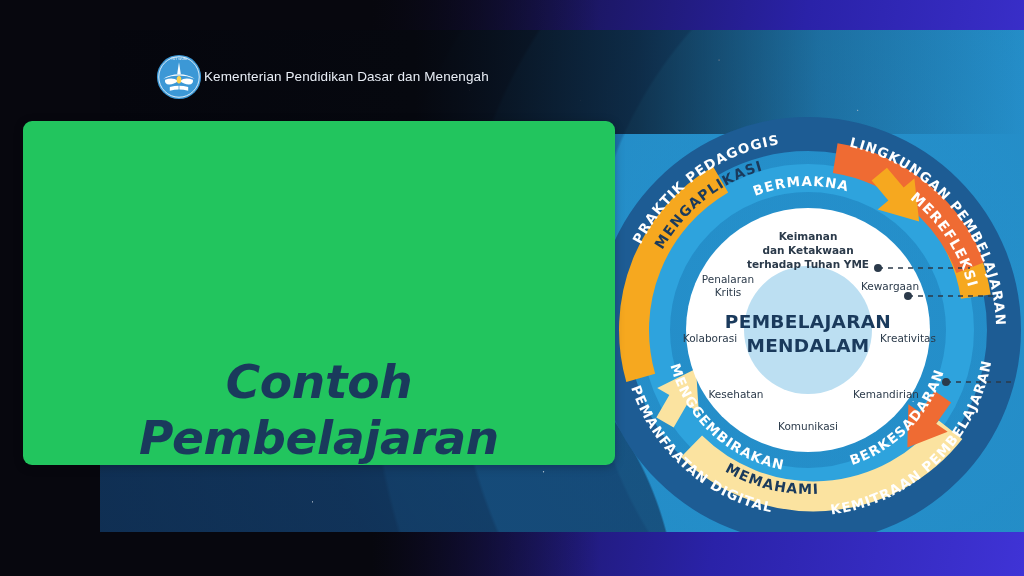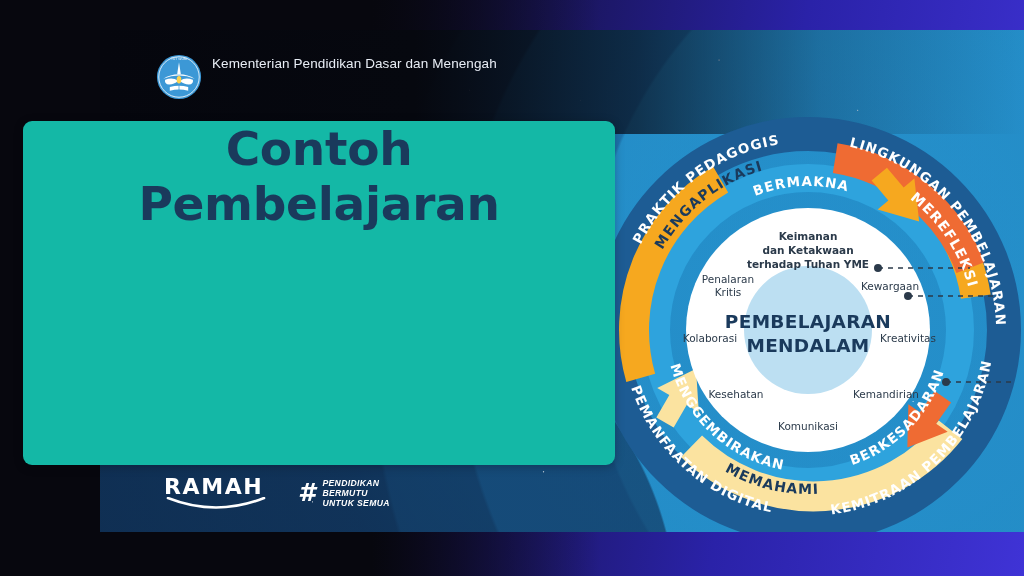--- a/index.html
+++ b/index.html
@@ -81,44 +81,45 @@
   .arc-c{width:1320px;height:1320px;left:230px;top:-340px;
     background:radial-gradient(circle,#1a5e91 0 66%, transparent 66.4%);opacity:.5;}
   .arc-d{width:700px;height:700px;left:-120px;top:240px;
     background:radial-gradient(circle,#123a63 0 70%, transparent 70.4%);opacity:.7;}
 
   
   .header-band{
     position:absolute;left:0;top:0;width:924px;height:104px;
     background:linear-gradient(90deg,#05060d 0%,#06080f 34%,rgba(8,16,32,.72) 58%,rgba(10,30,56,.28) 78%,rgba(10,30,56,0) 100%);
   }
-  .header-inner{position:absolute;left:56px;top:24px;display:flex;align-items:flex-start;gap:10px;}
+  .header-inner{position:absolute;left:56px;top:24px;display:flex;align-items:center;gap:2px;}
   .min-logo{width:46px;height:46px;flex:0 0 46px;}
   .min-text{color:#e9eef6;font-size:13.5px;line-height:1.45;letter-spacing:.1px;white-space:nowrap;}
 
   
   .footer{position:absolute;left:64px;bottom:22px;display:flex;align-items:center;gap:30px;}
   .ramah{position:relative;width:104px;height:34px;}
   .ramah-word{color:#fff;font-size:22px;font-weight:700;letter-spacing:1.6px;line-height:22px;
     font-family:"DejaVu Sans",sans-serif;}
   .pbus{display:flex;align-items:center;gap:7px;}
   .hash{color:#fff;font-size:25px;font-weight:700;font-style:italic;line-height:22px;
     font-family:"DejaVu Sans",sans-serif;}
   .pbus-lines{color:#fff;font-size:8.6px;font-weight:700;font-style:italic;line-height:1.18;letter-spacing:.35px;}
 
   
   .diagram{position:absolute;left:478px;top:70px;width:460px;height:460px;}
   .diagram svg{display:block;}
 
   
   .title-panel{
     position:absolute;left:23px;top:121px;width:592px;height:344px;
-    background:#14b8a6;border-radius:9px;
-    display:flex;align-items:flex-start;justify-content:center;
+    background:#22c55e;border-radius:9px;
+    display:flex;align-items:flex-end;justify-content:center;
     box-shadow:0 2px 10px rgba(0,0,0,.25);
+    font-style:italic;
   }
   .title-text{
     color:#1a3a5c;font-weight:700;font-size:47px;line-height:1.18;text-align:center;
     letter-spacing:-.3px;padding:0 26px;
     font-family:"DejaVu Sans",sans-serif;
   }
   .title-text .ln{display:block;}
 </style>
 </head>
 <body>
@@ -266,36 +267,20 @@
           <text x="230" y="330">Komunikasi</text>
         </g>
 
         <g font-family="DejaVu Sans, sans-serif" fill="#1a3a5c" font-weight="700" font-size="18.5" text-anchor="middle" letter-spacing=".3">
           <text x="230" y="228">PEMBELAJARAN</text>
           <text x="230" y="252">MENDALAM</text>
         </g>
       </svg>
     </div>
 
-    <div class="footer">
-      <div class="ramah">
-        <div class="ramah-word">RAMAH</div>
-        <svg width="104" height="14" viewBox="0 0 104 14" style="position:absolute;left:0;top:21px;">
-          <path d="M4 1 Q52 20 100 1" fill="none" stroke="#ffffff" stroke-width="2.6" stroke-linecap="round"></path>
-        </svg>
-      </div>
-      <div class="pbus">
-        <div class="hash">#</div>
-        <div class="pbus-lines">
-          <div>PENDIDIKAN</div>
-          <div>BERMUTU</div>
-          <div>UNTUK SEMUA</div>
-        </div>
-      </div>
-    </div>
   </div>
 
   <div class="title-panel">
     <div class="title-text">
       <span class="ln">Contoh Pembelajaran</span>
     </div>
   </div>
 
 </div>
 

